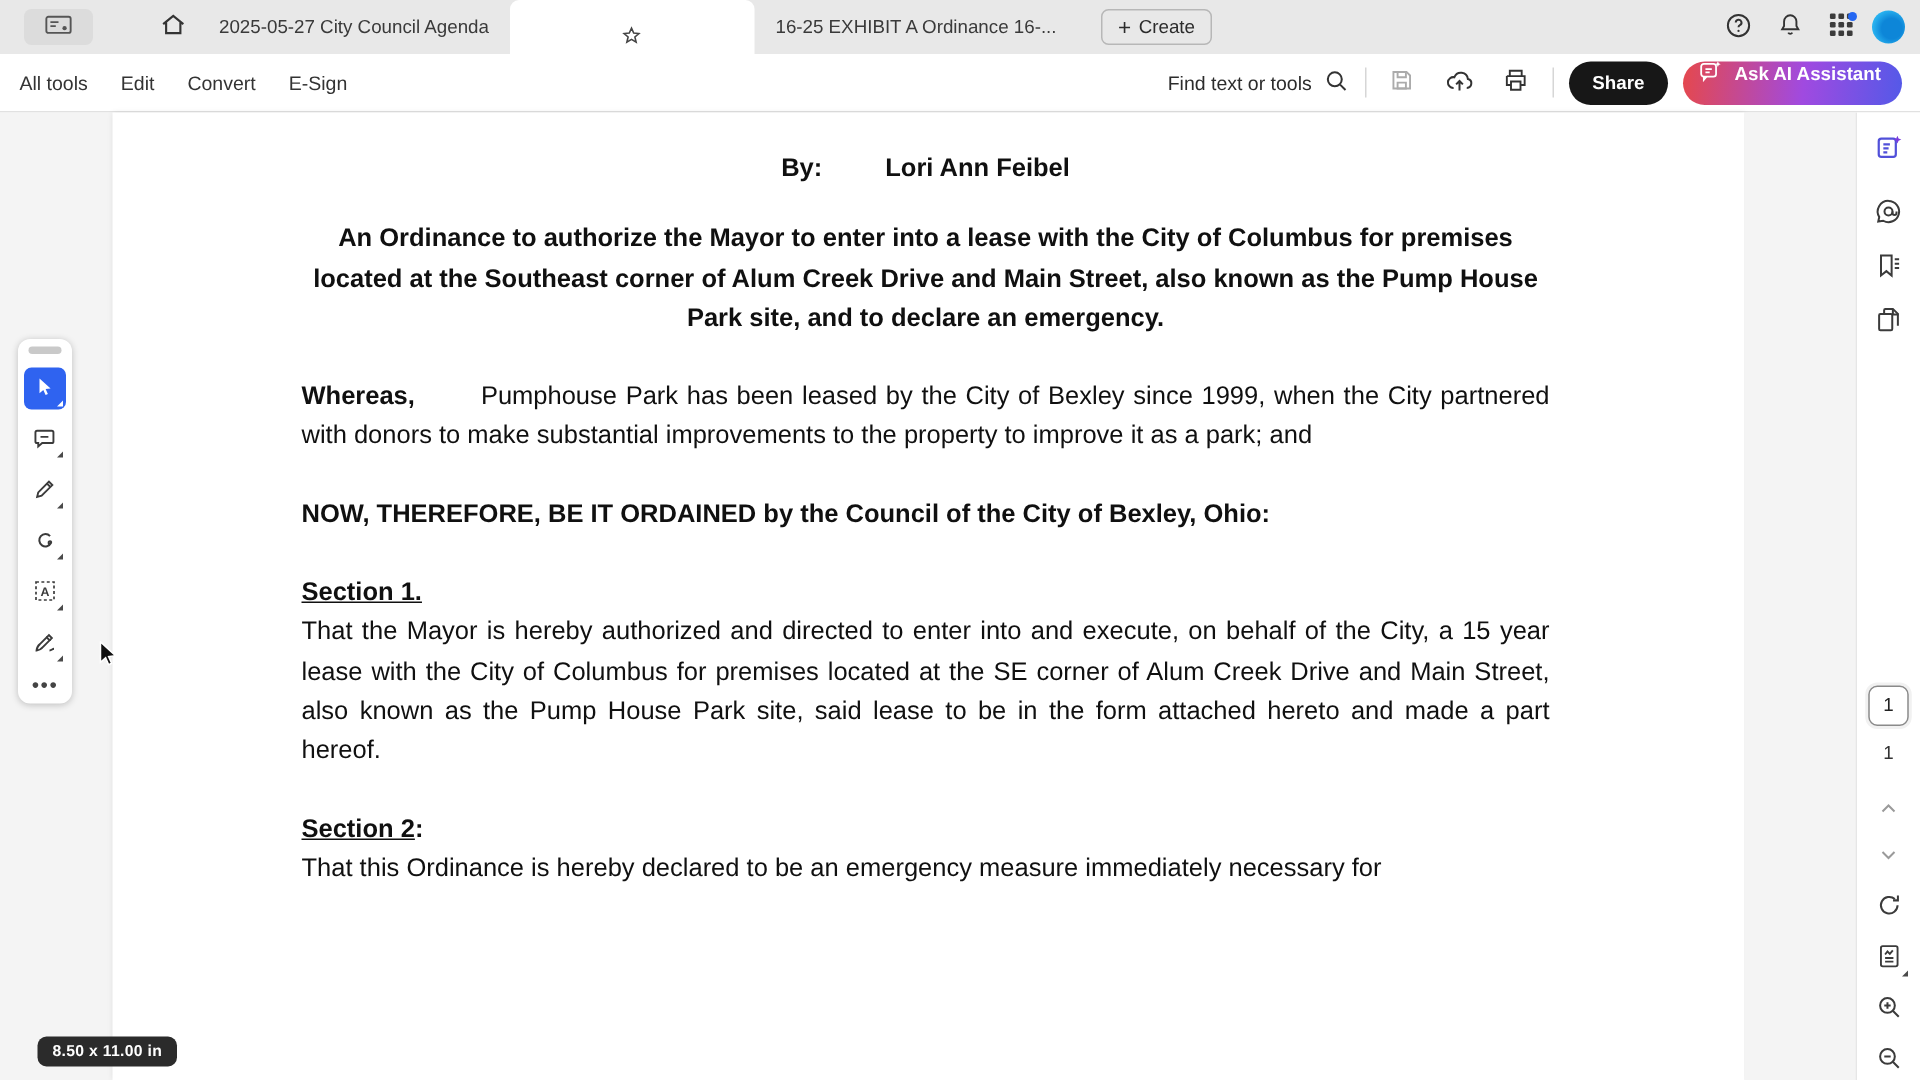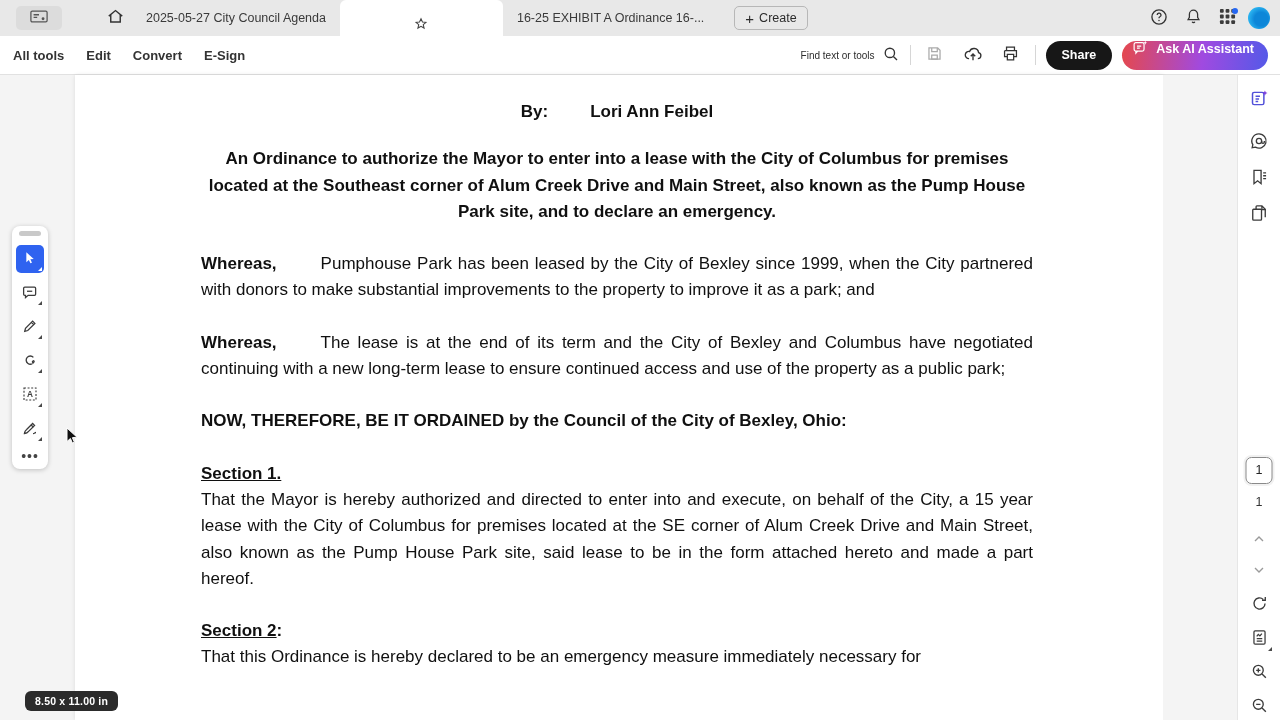--- a/index.html
+++ b/index.html
@@ -22,23 +22,23 @@
   .tabbar-right { position:absolute; right:10px; top:0; height:36px; display:flex; align-items:center; gap:8px; }
   .icon-btn { width:26px; height:26px; border:none; background:transparent; display:flex; align-items:center;
               justify-content:center; cursor:pointer; position:relative; }
   .grid-dot { position:absolute; top:3px; right:2px; width:6px; height:6px; border-radius:50%; background:#2567f2; }
   .avatar { width:22px; height:22px; border-radius:50%;
             background:radial-gradient(circle at 60% 55%, #0d86d8 0 38%, #28b1ef 70%); cursor:pointer; }
 
   
   .toolbar { height:39px; background:#ffffff; border-bottom:1px solid #e1e1e1; display:flex; align-items:center;
              position:relative; padding-left:13px; }
-  .menu-item { font-size:13px; color:#333; padding:6px 0; margin-right:22px; cursor:pointer;font-weight:bold; }
+  .menu-item { font-size:13px; color:#333; padding:6px 0; margin-right:22px; cursor:pointer; }
   .toolbar-right { position:absolute; right:12px; display:flex; align-items:center; gap:10px; }
-  .find-box { display:flex; align-items:center; gap:7px; font-size:10px; color:#2c2c2c; cursor:pointer; }
+  .find-box { display:flex; align-items:center; gap:7px; font-size:13px; color:#2c2c2c; cursor:pointer; }
   .v-div { width:1px; height:20px; background:#d6d6d6; }
   .tb-icon { width:28px; height:28px; display:flex; align-items:center; justify-content:center; border:none;
              background:transparent; cursor:pointer; }
   .share-btn { background:#171717; color:#fff; border:none; border-radius:16px; height:29px; padding:0 16px;
                font-size:12.5px; font-weight:700; cursor:pointer; }
   .ai-btn { border:none; border-radius:16px; height:29px; padding:0 14px 12px 10px; display:flex; align-items:center;
             gap:7px; font-size:12.5px; font-weight:700; color:#fff; cursor:pointer;
             background:linear-gradient(95deg,#e5484d 0%,#a04ae0 55%,#5459e8 100%); }
 
   
@@ -221,23 +221,20 @@
 
   <div class="page">
     <div class="doc">
       <div class="by-line">
         <span>By:</span><span class="by-val">Lori Ann Feibel</span>
       </div>
       <div class="doc-title">An Ordinance to authorize the Mayor to enter into a lease with the City of Columbus for premises located at the Southeast corner of Alum Creek Drive and Main Street, also known as the Pump House Park site, and to declare an emergency.</div>
       <p class="para">
         <span class="whereas">Whereas,</span><span>Pumphouse Park has been leased by the City of Bexley since 1999, when the City partnered with donors to make substantial improvements to the property to improve it as a park; and</span>
       </p>
-      <p class="para">
-        <span class="whereas">Whereas,</span><span>The lease is at the end of its term and the City of Bexley and Columbus have negotiated continuing with a new long-term lease to ensure continued access and use of the property as a public park;</span>
-      </p>
       <div class="ordained">NOW, THEREFORE, BE IT ORDAINED by the Council of the City of Bexley, Ohio:</div>
       <div class="sec-head">
         <span class="ul">Section 1.</span>
       </div>
       <p class="sec-body">That the Mayor is hereby authorized and directed to enter into and execute, on behalf of the City, a 15 year lease with the City of Columbus for premises located at the SE corner of Alum Creek Drive and Main Street, also known as the Pump House Park site, said lease to be in the form attached hereto and made a part hereof.</p>
       <div class="sec-head">
         <span class="ul">Section 2</span><span>:</span>
       </div>
       <p class="sec-body">That this Ordinance is hereby declared to be an emergency measure immediately necessary for</p>
     </div>

